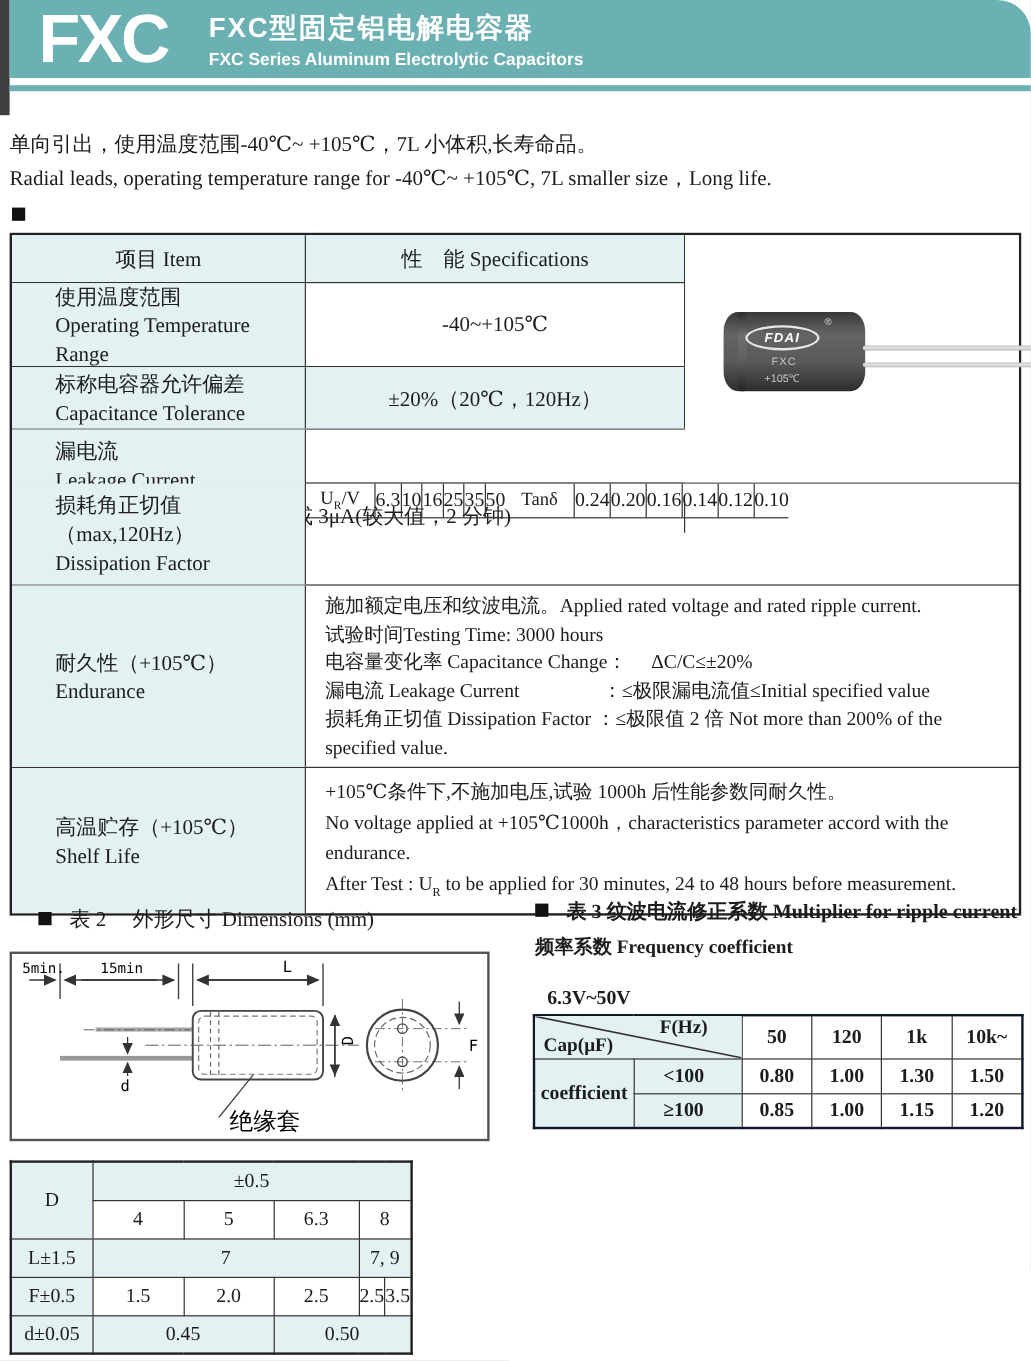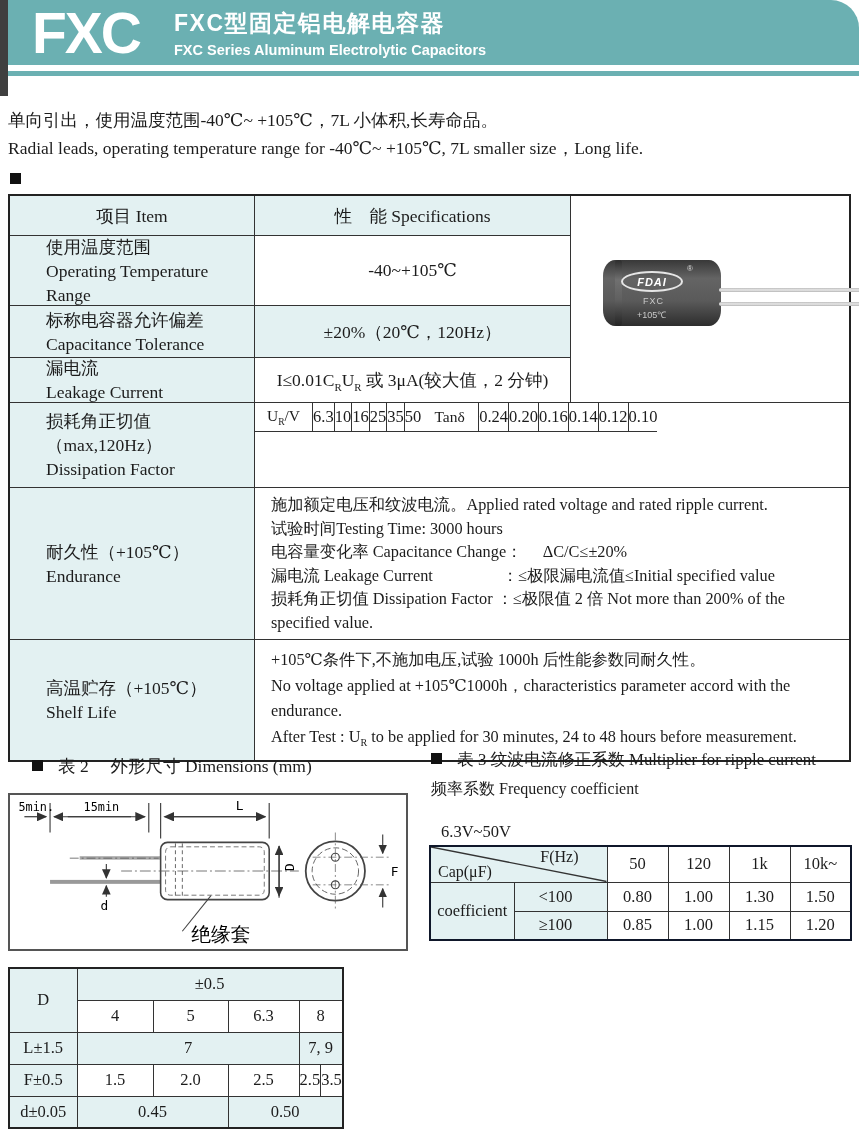--- a/index.html
+++ b/index.html
@@ -33,21 +33,21 @@
   .t1-top { display:flex; border-bottom:1px solid #333; }
   .t1-left { width:561px; flex:none; }
   .trow { display:flex; }
   .bb { border-bottom:1px solid #333; }
   .cell-label { width:245px; flex:none; border-right:1px solid #333; padding:6px 10px 6px 36px; font-size:17.5px; line-height:24px; display:flex; flex-direction:column; justify-content:center; }
   .cell-value { flex:1; border-right:1px solid #333; display:flex; align-items:center; justify-content:center; font-size:17.5px; text-align:center; }
   .t1-img { flex:1; position:relative; background:#fff; }
   .h-hdr { height:40px; }
   .h-temp { height:70px; }
   .h-tol  { height:52px; }
-  .h-leak { height:44px; }
+  .h-leak { height:44px;flex-direction:column; }
   sub { font-size:0.62em; }
   
   .diss-row { display:flex; border-bottom:1px solid #333; }
   .diss-sub { flex:1; display:flex; }
   .srow { display:flex; border-bottom:1px solid #333; height:29px; }
   .scell { flex:1; border-right:1px solid #333; display:flex; align-items:center; justify-content:center; font-size:16.5px; }
   .scell:last-child { border-right:none; }
   .scell.first { flex:none; width:58px; font-size:15.5px; }
   .strip { height:12px; }
   
@@ -70,21 +70,21 @@
   .cap-temp { position:absolute; left:34px; top:48px; color:#c9c9c9;
     font:9px "Liberation Sans",sans-serif; }
   .cap-lead { position:absolute; background:linear-gradient(180deg,#bdbdbd,#e8e8e8,#b5b5b5); border-radius:2px; }
   .lead1 { left:148px; top:92px; width:178px; height:4px; }
   .lead2 { left:148px; top:106px; width:225px; height:4px; }
   
   .sec2 { position:absolute; left:8px; top:730px; right:6px; display:flex; }
   .sec2-left { width:412px; flex:none; }
   .head2 { margin:24px 0 14px 22px; }
   .diagram-box { width:400px; height:158px; border:2px solid #555; background:#fff;margin-top:15px; }
-  .sec2-right { flex:1; margin-left:9px; font-size:16.5px; }
+  .sec2-right { flex:1; margin-left:24px; font-size:16.5px;font-weight:bold; }
   .head3 { margin-top:18px; font-size:16.8px; }
   .freq-line { margin:8px 0 0 2px; font-size:16px; }
   .range-line { margin:22px 0 3px 12px; font-size:16.5px; }
   
   table { border-collapse:collapse; }
   .t3 { border:2px solid #0f172a; font-size:16.5px; }
   .t3 td { border:1px solid #333; text-align:center; }
   .t3 .diag { position:relative; width:177px; height:36px; }
   .t3 .diag svg { position:absolute; left:0; top:0; width:100%; height:100%; }
   .diag-top { position:absolute; right:28px; top:1px; font-size:16px; }

